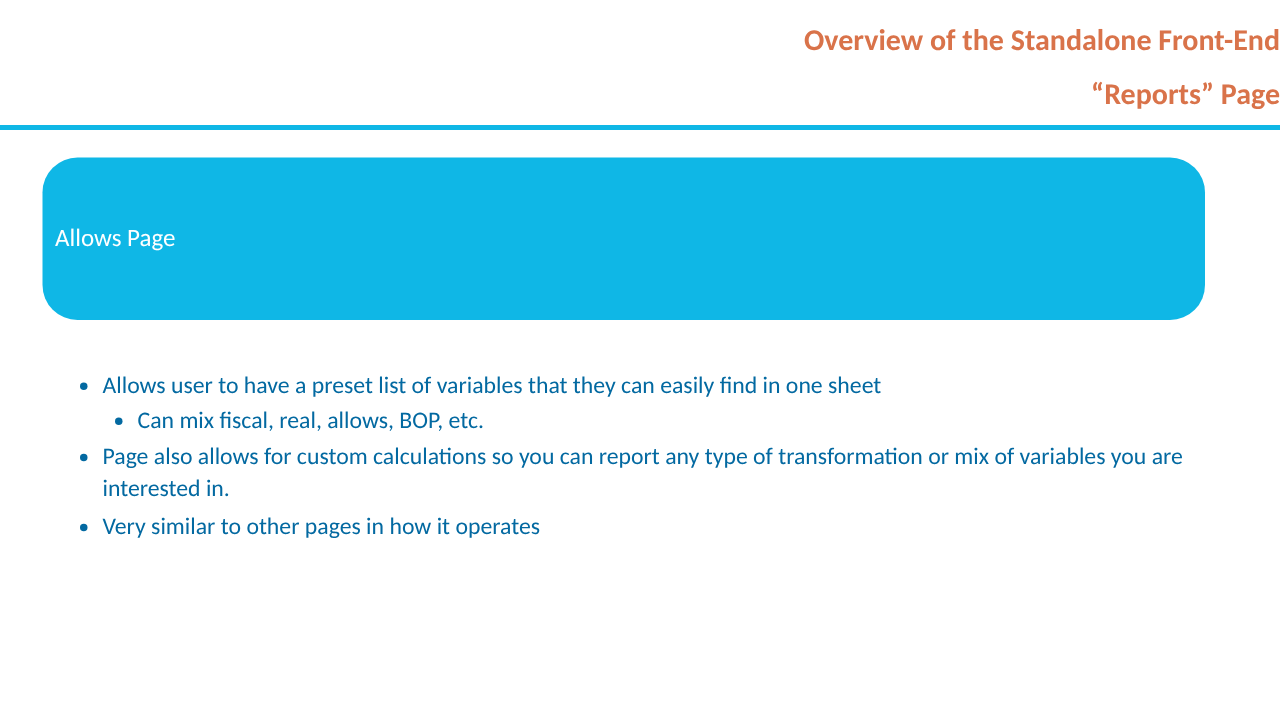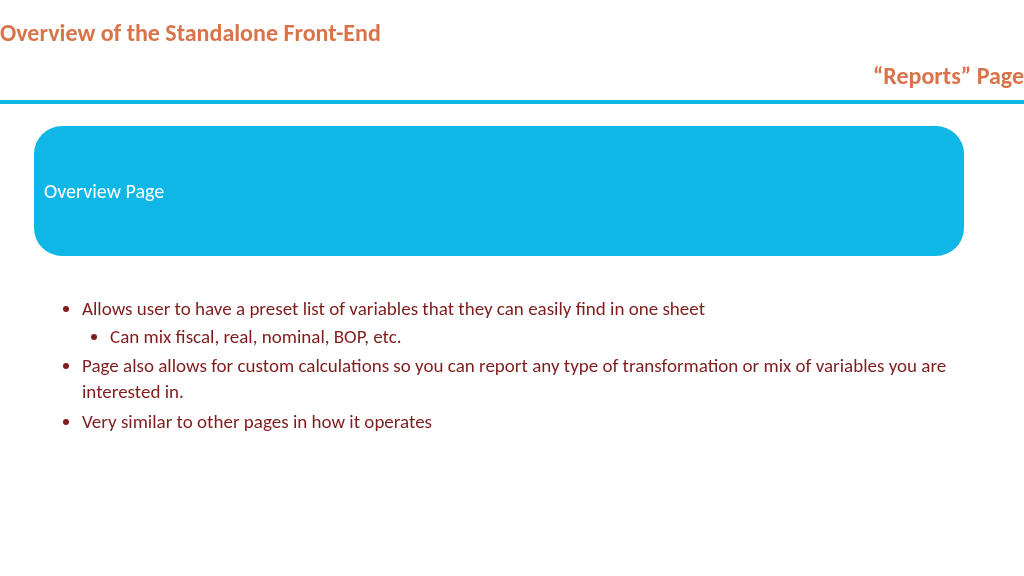--- a/index.html
+++ b/index.html
@@ -8,21 +8,21 @@
       box-sizing: border-box;
     }
     body {
       width: 1024px;
       height: 576px;
       font-family: Calibri, 'Segoe UI', Arial, sans-serif;
       background: #ffffff;
       position: relative;
     }
     .title {
-      text-align: left;
+      text-align: right;
       color: #d9734a;
       font-size: 24px;
       font-weight: bold;
       padding-top: 18px;
     }
     .subtitle {
       text-align: right;
       color: #d9734a;
       font-size: 24px;
       font-weight: bold;
@@ -43,21 +43,21 @@
       align-items: center;
       padding-left: 10px;
     }
     .panel-label {
       color: #ffffff;
       font-size: 20px;
       font-weight: 400;
     }
     .content {
       margin: 40px 40px 0 58px;
-      color: #7f1d1d;
+      color: #0369a1;
       font-size: 19px;
       line-height: 1.35;
     }
     .content ul {
       list-style: disc;
       padding-left: 24px;
     }
     .content ul ul {
       padding-left: 28px;
       margin-top: 2px;
@@ -67,30 +67,30 @@
     }
   </style>
 </head>
 <body>
 
 <div class="title">Overview of the Standalone Front-End</div>
 <div class="subtitle">“Reports” Page</div>
 <div class="divider"></div>
 
 <div class="panel">
-  <span class="panel-label">Overview Page</span>
+  <span class="panel-label">Allows Page</span>
 </div>
 
 <div class="content">
   <ul>
     <li>
       <span>Allows user to have a preset list of variables that they can easily find in one sheet</span>
       <ul>
         <li>
-          <span>Can mix fiscal, real, nominal, BOP, etc.</span>
+          <span>Can mix fiscal, real, allows, BOP, etc.</span>
         </li>
       </ul>
     </li>
     <li>
       <span>Page also allows for custom calculations so you can report any type of transformation or mix of variables you are interested in.</span>
     </li>
     <li>
       <span>Very similar to other pages in how it operates</span>
     </li>
   </ul>

